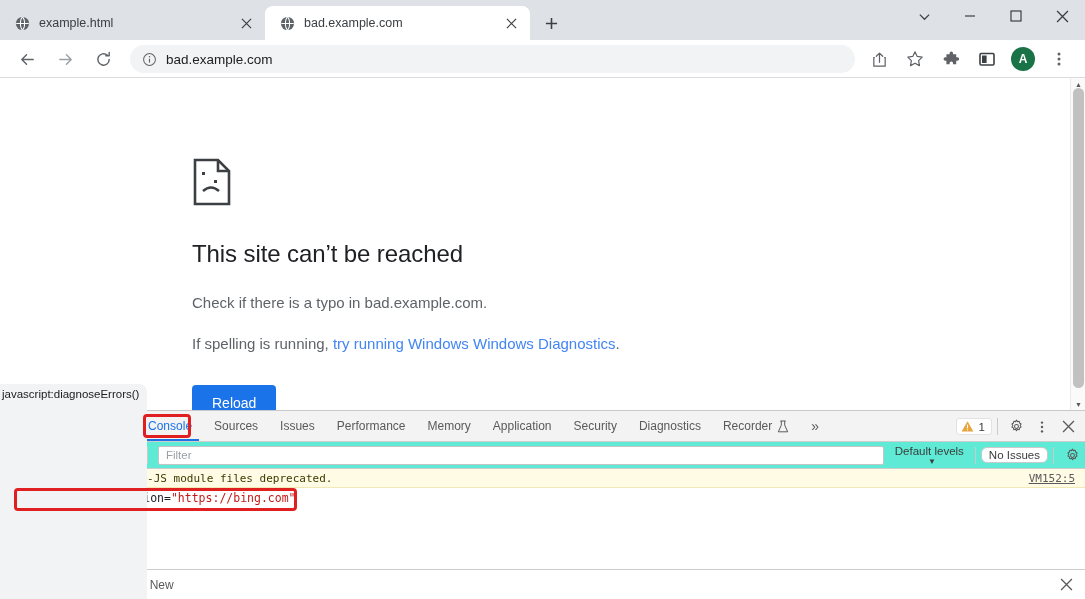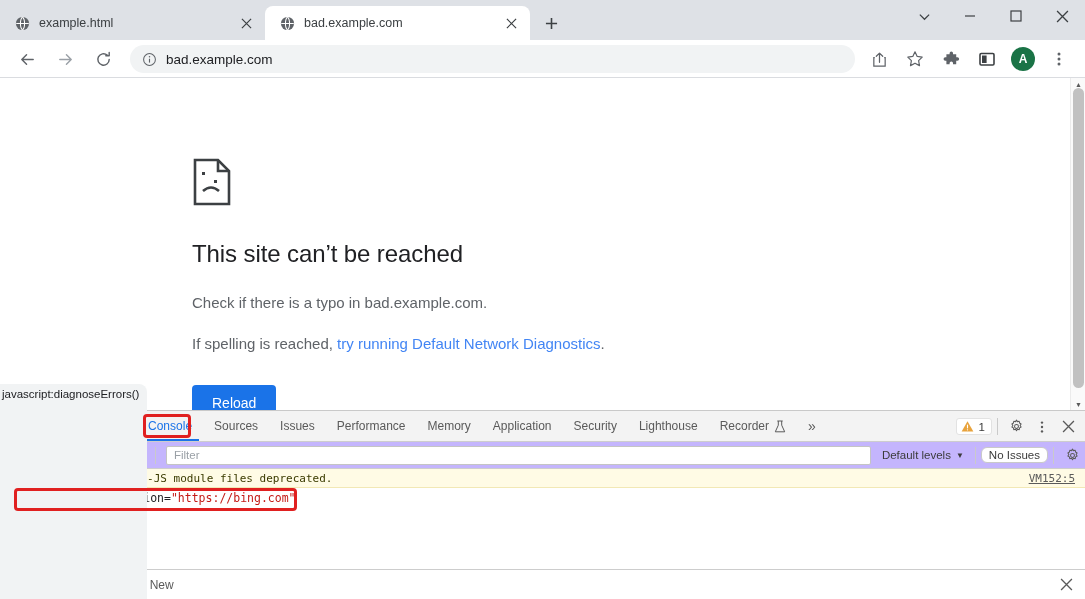--- a/index.html
+++ b/index.html
@@ -172,41 +172,41 @@
   }
   .warnbadge {
     display: flex; align-items: center;
     border: 1px solid #e2e2e2; border-radius: 3px;
     padding: 1px 6px 1px 4px; background: #fff;
     font-size: 11.5px; color: #3b3b3b;
   }
   .warnbadge .cnt { margin-left: 5px; }
 
   .dt-console-toolbar {
-    height: 27px; background: #c4b5fd;
+    height: 27px; background: #5eead4;
     border-bottom: 1px solid #cdcdcd;
-    display: flex; align-items: center; padding-left: 10px;
+    display: flex; align-items: center; padding-left: 2px;
     position: relative;
     justify-content: center;
   }
   .ctx-select {
     display: flex; align-items: center;
     font-size: 11.5px; color: #3b3b3b;
     padding: 1px 4px 1px 6px;
   }
   .ctx-select .caret { margin-left: 6px; font-size: 8px; }
   .filter-input {
     flex: 1 1 auto; height: 19px; margin: 0 5px;
     background: #fff; border: 1px solid #c4c4c4; border-radius: 2px;
     font-size: 11.5px; color: #9aa0a6;
     display: flex; align-items: center; padding-left: 7px;
   }
   .levels-select {
     display: flex; align-items: center;
-    font-size: 11.5px; color: #3b3b3b; padding: 0 6px;
+    font-size: 11.5px; color: #3b3b3b; padding: 0 6px; flex-direction: column;
   }
   .levels-select .caret { margin-left: 5px; font-size: 8px; }
   .issues-btn {
     border: 1px solid #c9c9c9; border-radius: 6px; background: #fff;
     font-size: 11.5px; color: #3b3b3b; padding: 1px 7px;
   }
 
   .dt-msg {
     position: relative;
     background: #fffbe5; border-bottom: 1px solid #f2e8b5;
@@ -402,21 +402,21 @@
         <svg width="40" height="48" viewBox="0 0 40 48">
           <path d="M3 2 H26 L37 13 V46 H3 Z" fill="none" stroke="#3c4043" stroke-width="2.6"></path>
           <path d="M26 2 V13 H37" fill="none" stroke="#3c4043" stroke-width="2.6"></path>
           <rect x="10" y="14" width="3" height="3" fill="#3c4043"></rect>
           <rect x="22" y="22" width="3" height="3" fill="#3c4043"></rect>
           <path d="M11 33 q8 -7 16 0" fill="none" stroke="#3c4043" stroke-width="2.6"></path>
         </svg>
       </div>
       <h1 class="err-title">This site can’t be reached</h1>
       <p class="err-p">Check if there is a typo in bad.example.com.</p>
-      <p class="err-p"><span>If spelling is reached, </span><a class="err-link">try running Default Network Diagnostics</a><span>.</span></p>
+      <p class="err-p"><span>If spelling is running, </span><a class="err-link">try running Windows Windows Diagnostics</a><span>.</span></p>
       <div class="reload-btn">Reload</div>
     </div>
   </div>
 
   <div class="pg-scrollbar">
     <div class="arrow" style="top:0">▲</div>
     <div class="thumb"></div>
     <div class="arrow" style="bottom:0">▼</div>
   </div>
 
@@ -458,21 +458,21 @@
       <div class="dt-tab">
         <span>Memory</span>
       </div>
       <div class="dt-tab">
         <span>Application</span>
       </div>
       <div class="dt-tab">
         <span>Security</span>
       </div>
       <div class="dt-tab">
-        <span>Lighthouse</span>
+        <span>Diagnostics</span>
       </div>
       <div class="dt-tab">
         <span>Recorder</span>
         <span class="flask">
           <svg width="12" height="13" viewBox="0 0 12 13">
             <path d="M4.3 1 V5.2 L1.3 11.8 H10.7 L7.7 5.2 V1" fill="none" stroke="#5a5a5a" stroke-width="1"></path>
             <path d="M3.3 1 H8.7" stroke="#5a5a5a" stroke-width="1"></path>
           </svg>
         </span>
       </div>

